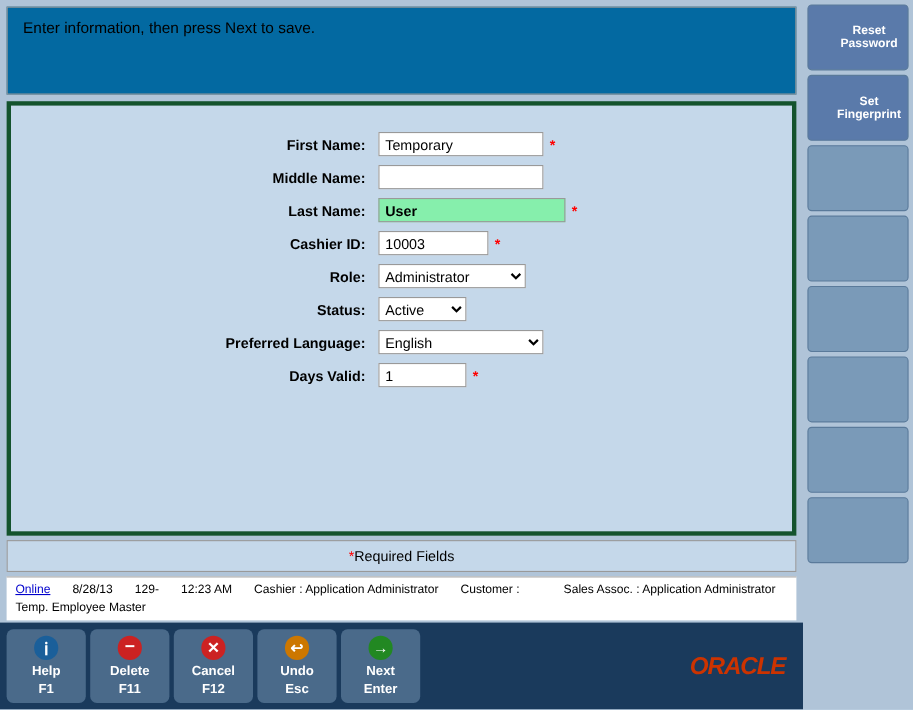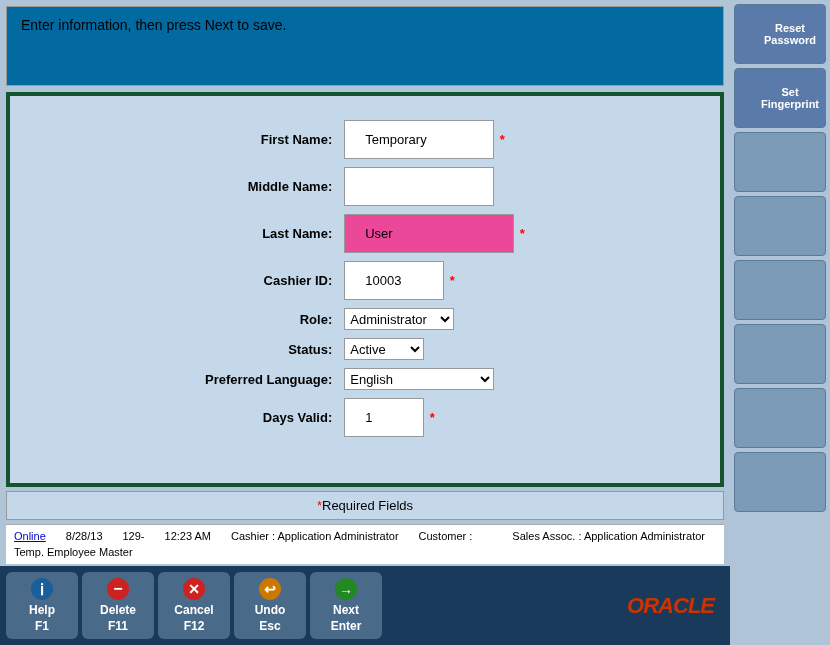--- a/index.html
+++ b/index.html
@@ -66,28 +66,29 @@
     .form-label {
       text-align: right;
       font-weight: bold;
       white-space: nowrap;
       color: #000;
       padding-right: 8px;
     }
 
     .form-input {
       border: 1px solid #999;
-      padding: 2px 20px;
+      padding: 2px 5px;
       font-size: 13px;
       background: white;
-      height: 39px;
+      height: 22px;
     }
 
     .form-input.highlighted {
-      background: #ec4899;
+      background: #86efac;
+      font-weight: bold;
     }
 
     .required-star {
       color: red;
       font-weight: bold;
       padding-left: 2px;
     }
 
     select.form-select {
       border: 1px solid #999;
@@ -247,21 +248,21 @@
           <tr>
             <td class="form-label">Cashier ID:</td>
             <td>
               <input type="text" class="form-input" value="10003" style="width: 100px;">
               <span class="required-star">*</span>
             </td>
           </tr>
           <tr>
             <td class="form-label">Role:</td>
             <td>
-              <select class="form-select" style="width:110px;">
+              <select class="form-select" style="width:134px;">
                 <option>Administrator</option>
                 <option>Cashier</option>
                 <option>Manager</option>
               </select>
             </td>
           </tr>
           <tr>
             <td class="form-label">Status:</td>
             <td>
               <select class="form-select" style="width:80px;">

